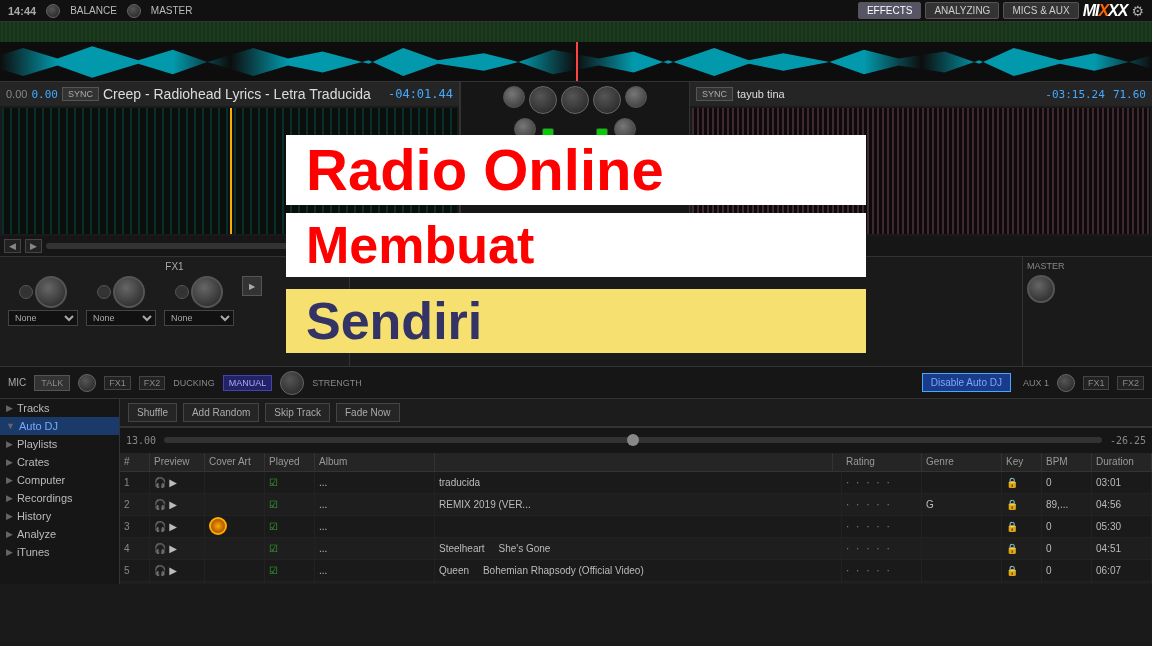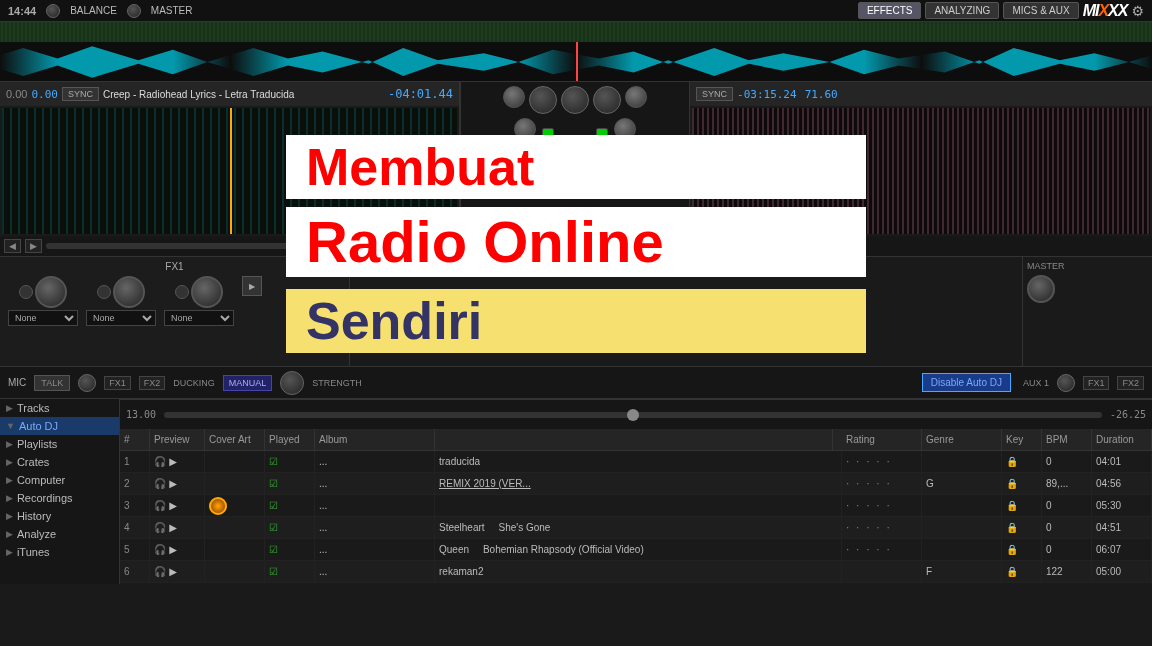--- a/index.html
+++ b/index.html
@@ -465,21 +465,21 @@
   </div>
 </div>
 
 <div class="deck-area">
 
   <div class="deck-left">
     <div class="deck-title-bar">
       <span style="color:#888; font-size:11px;">0.00</span>
       <span style="color:#4af; font-family:monospace;">0.00</span>
       <button class="sync-btn">SYNC</button>
-      <span style="flex:1; color:#ddd; font-size:10px; overflow:hidden; text-overflow:ellipsis; white-space:nowrap;">Creep - Radiohead Lyrics - Letra Traducida</span>
+      <span style="flex:1; color:#ddd; font-size:14px; overflow:hidden; text-overflow:ellipsis; white-space:nowrap;">Creep - Radiohead Lyrics - Letra Traducida</span>
       <span style="color:#4af; font-family:monospace; font-size:12px;">-04:01.44</span>
     </div>
     <div style="flex:1; background:#0a0f0a; position:relative; margin:2px; overflow:hidden;">
       <div style="position:absolute; inset:0; background: repeating-linear-gradient(90deg, transparent 0px, #0ac 1px, transparent 2px, transparent 8px); opacity:0.4;"></div>
       <div style="position:absolute; left:50%; top:0; bottom:0; width:2px; background:#fa0; z-index:5;"></div>
     </div>
     <div style="height:20px; background:#161616; display:flex; align-items:center; gap:4px; padding:0 4px;">
       <button style="background:#222; color:#888; border:1px solid #444; padding:1px 4px; font-size:9px; cursor:pointer;">◀</button>
       <button style="background:#222; color:#888; border:1px solid #444; padding:1px 4px; font-size:9px; cursor:pointer;">▶</button>
       <div style="flex:1; height:6px; background:#333; border-radius:3px; position:relative;">
@@ -520,20 +520,21 @@
         <div class="eq-knob"></div>
         <div class="eq-knob"></div>
         <div class="eq-knob"></div>
       </div>
     </div>
   </div>
 
   <div class="deck-right">
     <div class="deck-title-bar">
       <button class="sync-btn">SYNC</button>
+      <span style="flex:1; color:#ddd; font-size:11px; overflow:hidden;">tayub tina</span>
       <span style="color:#4af; font-family:monospace;">-03:15.24</span>
       <span style="color:#4af; font-family:monospace; margin-left:4px;">71.60</span>
     </div>
     <div style="flex:1; background:#0f0a0a; position:relative; margin:2px; overflow:hidden;">
       <div style="position:absolute; inset:0; background:repeating-linear-gradient(90deg, transparent 0, #c8a 1px, transparent 2px, transparent 5px); opacity:0.5;"></div>
     </div>
     <div style="height:20px; background:#161616; display:flex; align-items:center; gap:4px; padding:0 4px;">
       <div style="display:flex; gap:4px; align-items:center;">
         <span style="color:#888; font-size:10px;">4</span>
         <button style="background:#333;border:1px solid #555;color:#aaa;font-size:9px;padding:1px 3px;cursor:pointer;">▼</button>
@@ -546,24 +547,24 @@
         <button style="background:#226;color:#aaf;border:1px solid #44a;font-size:9px;padding:1px 4px;cursor:pointer;">CUE</button>
       </div>
     </div>
 
   </div>
 </div>
 
 <div class="overlay-container">
   <div style="display:flex; flex-direction:column; gap:4px; max-width:580px; margin:0 auto;">
     <div class="overlay-white-box">
+      <span class="overlay-title-radio">Radio Online</span>
+    </div>
+    <div class="overlay-white-box">
       <span class="overlay-title-membuat">Membuat</span>
-    </div>
-    <div class="overlay-white-box">
-      <span class="overlay-title-radio">Radio Online</span>
     </div>
     <div class="overlay-yellow-box">
       <span class="overlay-title-sendiri">Sendiri</span>
     </div>
   </div>
 </div>
 
 <div class="fx-area">
   <div style="width:350px; background:#1c1c1c; border-right:1px solid #333; padding:4px 8px;">
     <div style="color:#aaa; font-size:10px; text-align:center; margin-bottom:4px;">FX1</div>
@@ -658,20 +659,26 @@
       <span>Analyze</span>
     </div>
     <div class="sidebar-item">
       <span class="sidebar-arrow">▶</span>
       <span>iTunes</span>
     </div>
   </div>
 
   <div class="track-table-area">
 
+    <div class="autodj-controls">
+      <button class="autodj-btn-small">Shuffle</button>
+      <button class="autodj-btn-small">Add Random</button>
+      <button class="autodj-btn-small">Skip Track</button>
+      <button class="autodj-btn-small">Fade Now</button>
+    </div>
 
     <div class="crossfader-area">
       <span class="time-label">13.00</span>
       <div class="slider-track">
         <div class="slider-thumb"></div>
       </div>
       <span class="time-label">-26.25</span>
     </div>
 
     <div class="table-header">
@@ -695,29 +702,29 @@
         <div class="td" style="width:60px;"></div>
         <div class="td td-check" style="width:50px;">☑</div>
         <div class="td" style="width:120px;">...</div>
         <div class="td" style="flex:1;">traducida</div>
         <div class="td" style="width:80px;">
             <span class="dots">· · · · ·</span>
           </div>
         <div class="td" style="width:80px;"></div>
         <div class="td" style="width:40px;">🔒</div>
         <div class="td" style="width:50px;">0</div>
-        <div class="td" style="width:60px;">04:01</div>
+        <div class="td" style="width:60px;">03:01</div>
       </div>
       <div class="table-row">
         <div class="td td-num" style="width:30px;">2</div>
         <div class="td" style="width:55px;">🎧 ▶</div>
         <div class="td" style="width:60px;"></div>
         <div class="td td-check" style="width:50px;">☑</div>
         <div class="td" style="width:120px;">...</div>
-        <div class="td" style="flex:1;text-decoration:underline;">REMIX 2019 (VER...</div>
+        <div class="td" style="flex:1;">REMIX 2019 (VER...</div>
         <div class="td" style="width:80px;">
             <span class="dots">· · · · ·</span>
           </div>
         <div class="td" style="width:80px;">G</div>
         <div class="td" style="width:40px;">🔒</div>
         <div class="td" style="width:50px;">89,...</div>
         <div class="td" style="width:60px;">04:56</div>
       </div>
       <div class="table-row">
         <div class="td td-num" style="width:30px;">3</div>

